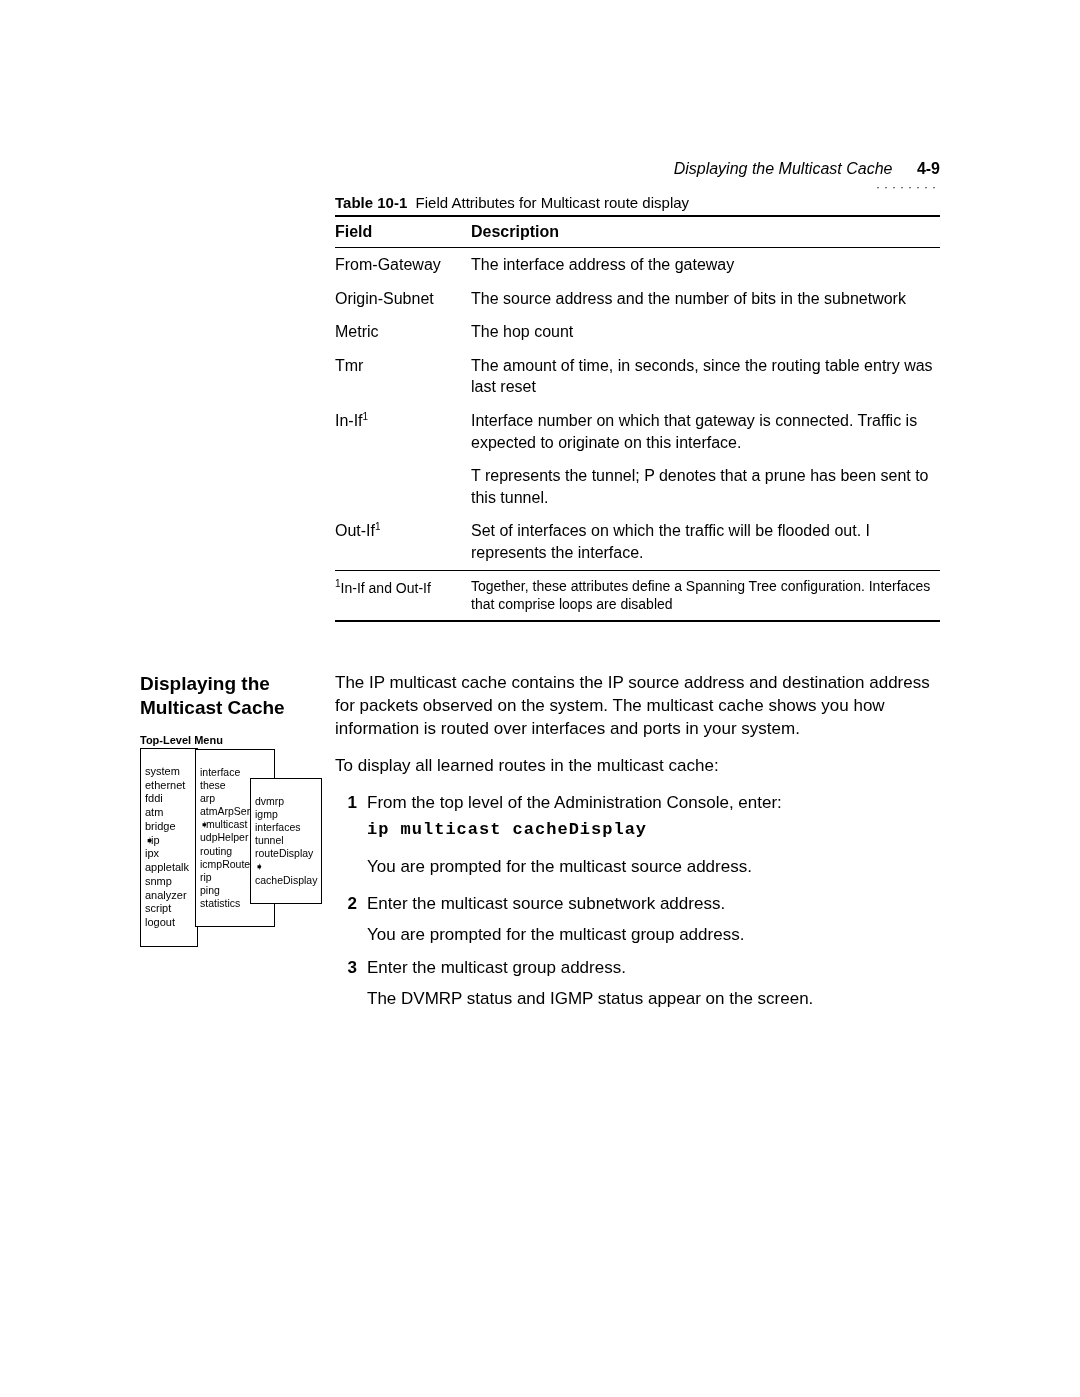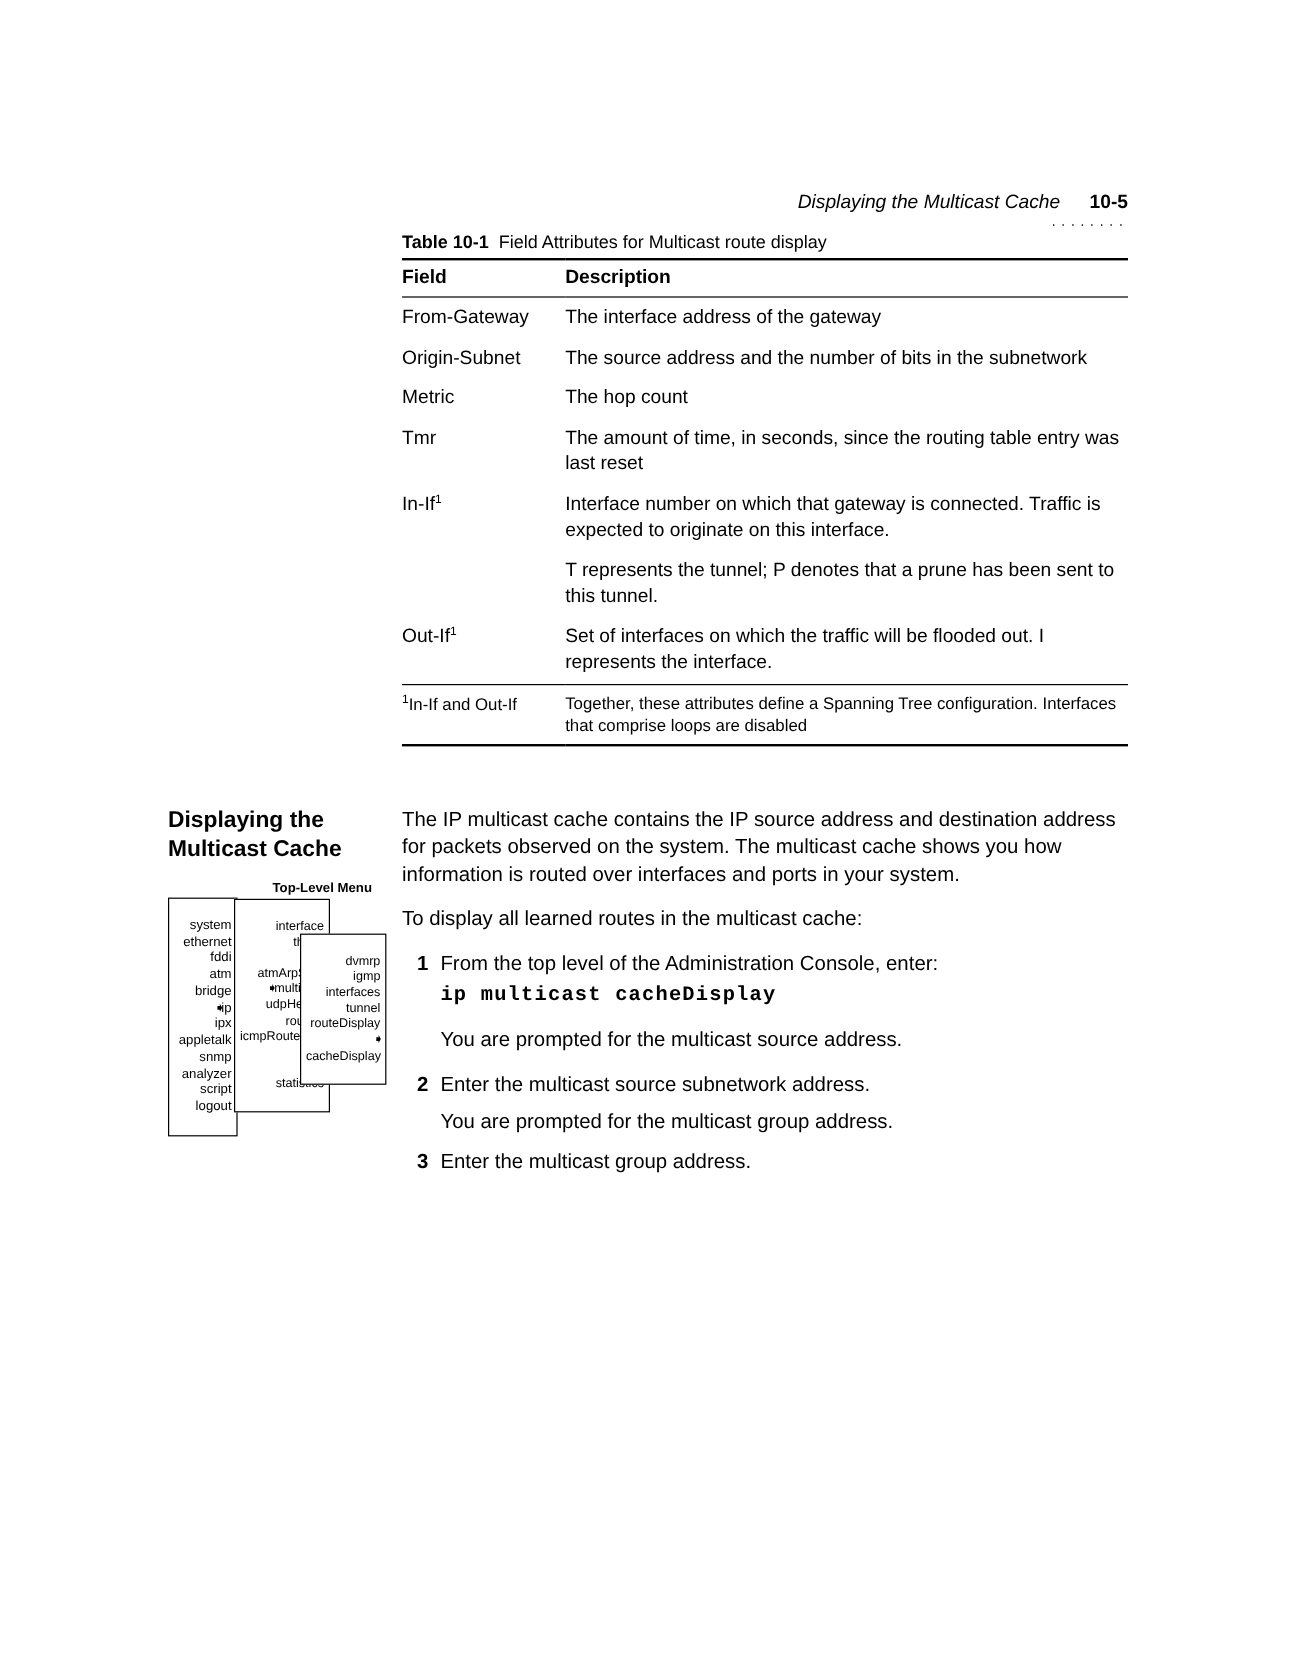--- a/index.html
+++ b/index.html
@@ -91,21 +91,20 @@
   .step { display:flex; margin-bottom: 4px; }
   .step .n { width: 22px; font-weight: bold; flex:0 0 22px; text-align:right; margin-right:10px;}
   .step .t { flex:1; }
 
   .menu-wrap {
     margin-top: 14px;
     font-size: 11px;
     font-family: Arial, Helvetica, sans-serif;
     position: relative;
     width: 170px;
-    text-align: right;
   }
   .menu-title { font-weight: bold; margin-bottom: 2px; }
   .menubox {
     border: 1px solid #000;
     background: #fff;
     padding: 16px 4px;
     line-height: 1.25;
   }
   .col1 { width: 58px; position: relative; }
   .col2 { position:absolute; left:55px; top:15px; width:80px; }
@@ -113,21 +112,21 @@
   .arrow { display:inline-block; width:6px; }
   .col2 .menubox, .col3 .menubox { font-size: 10.5px; }
 </style>
 </head>
 <body>
 
 <div class="page">
 
   <div class="running-head">
     <span>Displaying the Multicast Cache</span>
-    <span class="pagenum">10-5</span>
+    <span class="pagenum">4-9</span>
   </div>
   <div class="dots">········</div>
 
   <div class="table-block">
     <div class="caption">
       <b>Table 10-1</b>&nbsp;
       <span>Field Attributes for Multicast route display</span>
     </div>
     <table class="attr">
       <thead>
@@ -243,18 +242,19 @@
         <div class="t">
           <div>Enter the multicast source subnetwork address.</div>
           <div style="margin-top:8px;">You are prompted for the multicast group address.</div>
         </div>
       </div>
 
       <div class="step" style="margin-top:10px;">
         <div class="n">3</div>
         <div class="t">
           <div>Enter the multicast group address.</div>
+          <div style="margin-top:8px;">The DVMRP status and IGMP status appear on the screen.</div>
         </div>
       </div>
     </div>
   </div>
 
 </div>
 
 </body></html>

